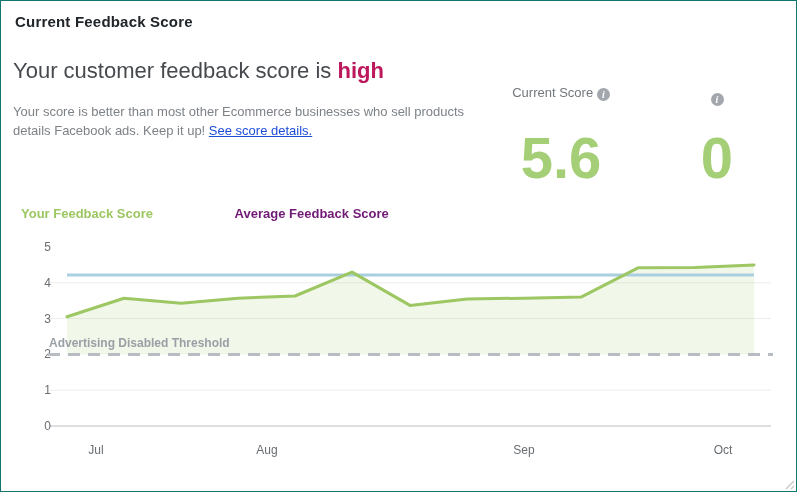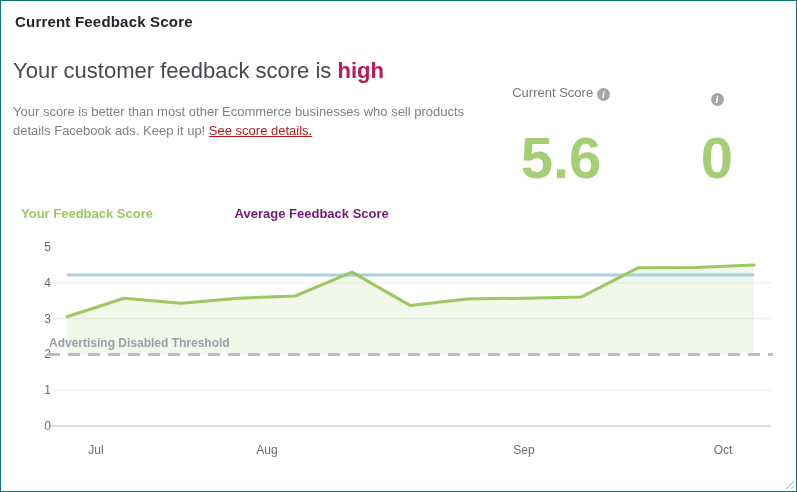--- a/index.html
+++ b/index.html
@@ -46,21 +46,21 @@
 </style>
 </head>
 <body>
 
 <div class="card">
 
   <h2 class="card-title">Current Feedback Score</h2>
 
   <h1 class="headline"><span>Your customer feedback score is </span><span class="status" style="color: #be185d;">high</span></h1>
 
-  <p class="desc"><span>Your score is better than most other Ecommerce businesses who sell products</span><br><span>details Facebook ads. Keep it up! </span><a style="color: #b91c1c;">See score details.</a></p>
+  <p class="desc"><span>Your score is better than most other Ecommerce businesses who sell products</span><br><span>details Facebook ads. Keep it up! </span><a style="color: #1d4ed8;">See score details.</a></p>
 
   <div class="stat stat-current">
     <div class="stat-label"><span>Current Score</span>
       <span class="info-icon">i</span>
     </div>
     <div class="stat-value" style="color: rgb(165, 207, 119);">5.6</div>
   </div>
 
   <div class="stat stat-weeks">
     <div class="stat-icon-row">

